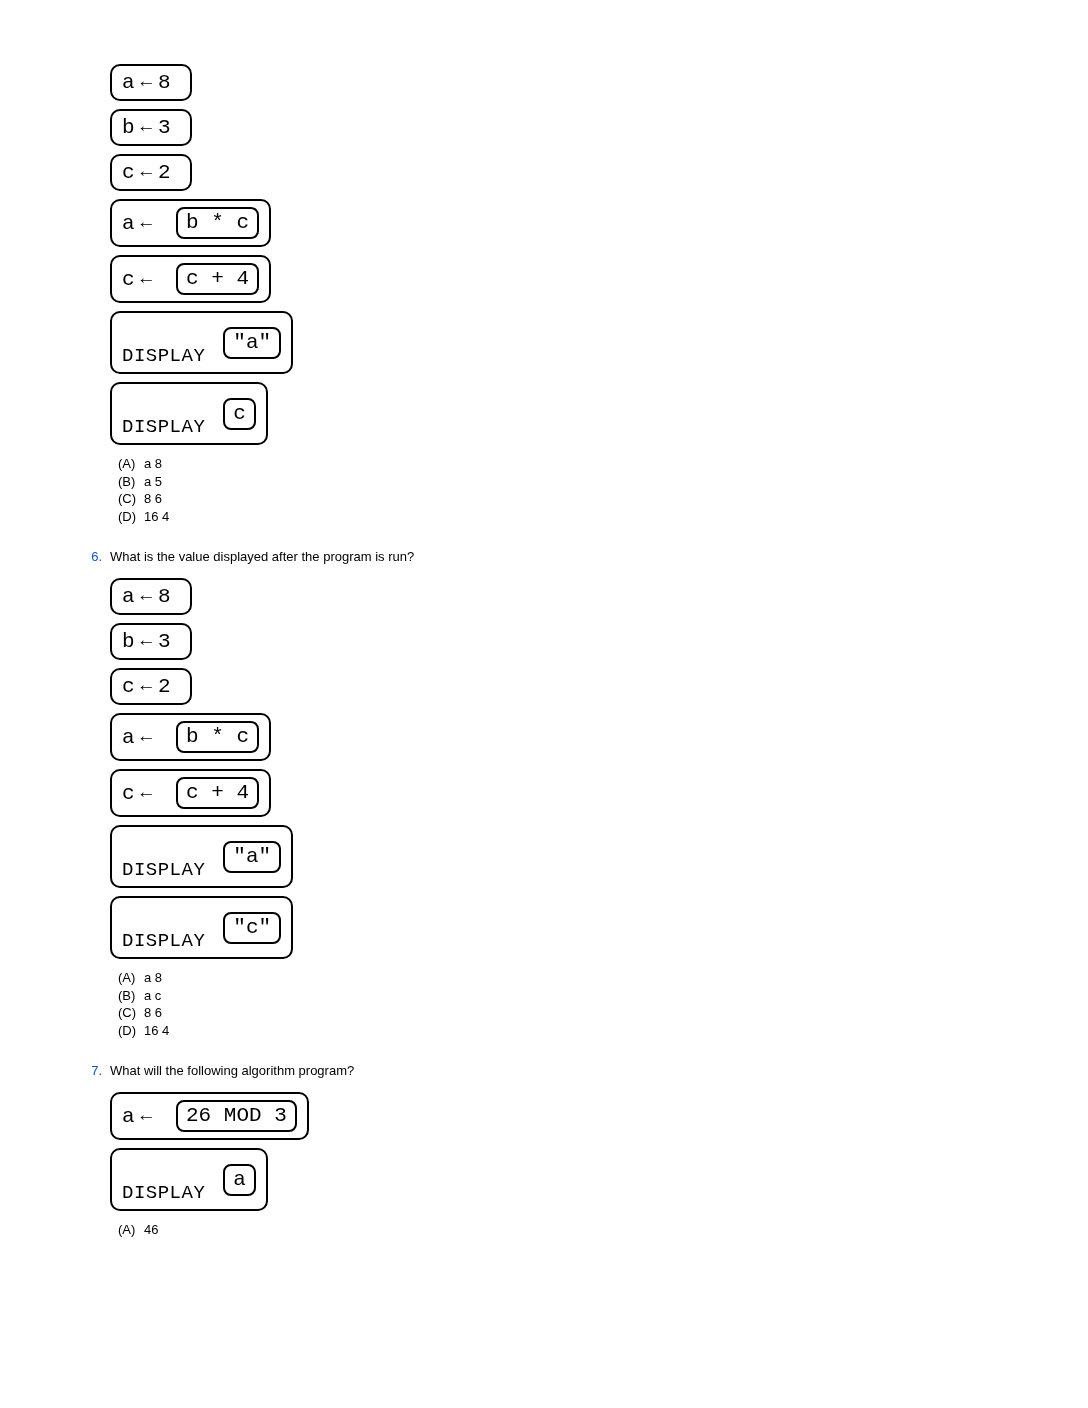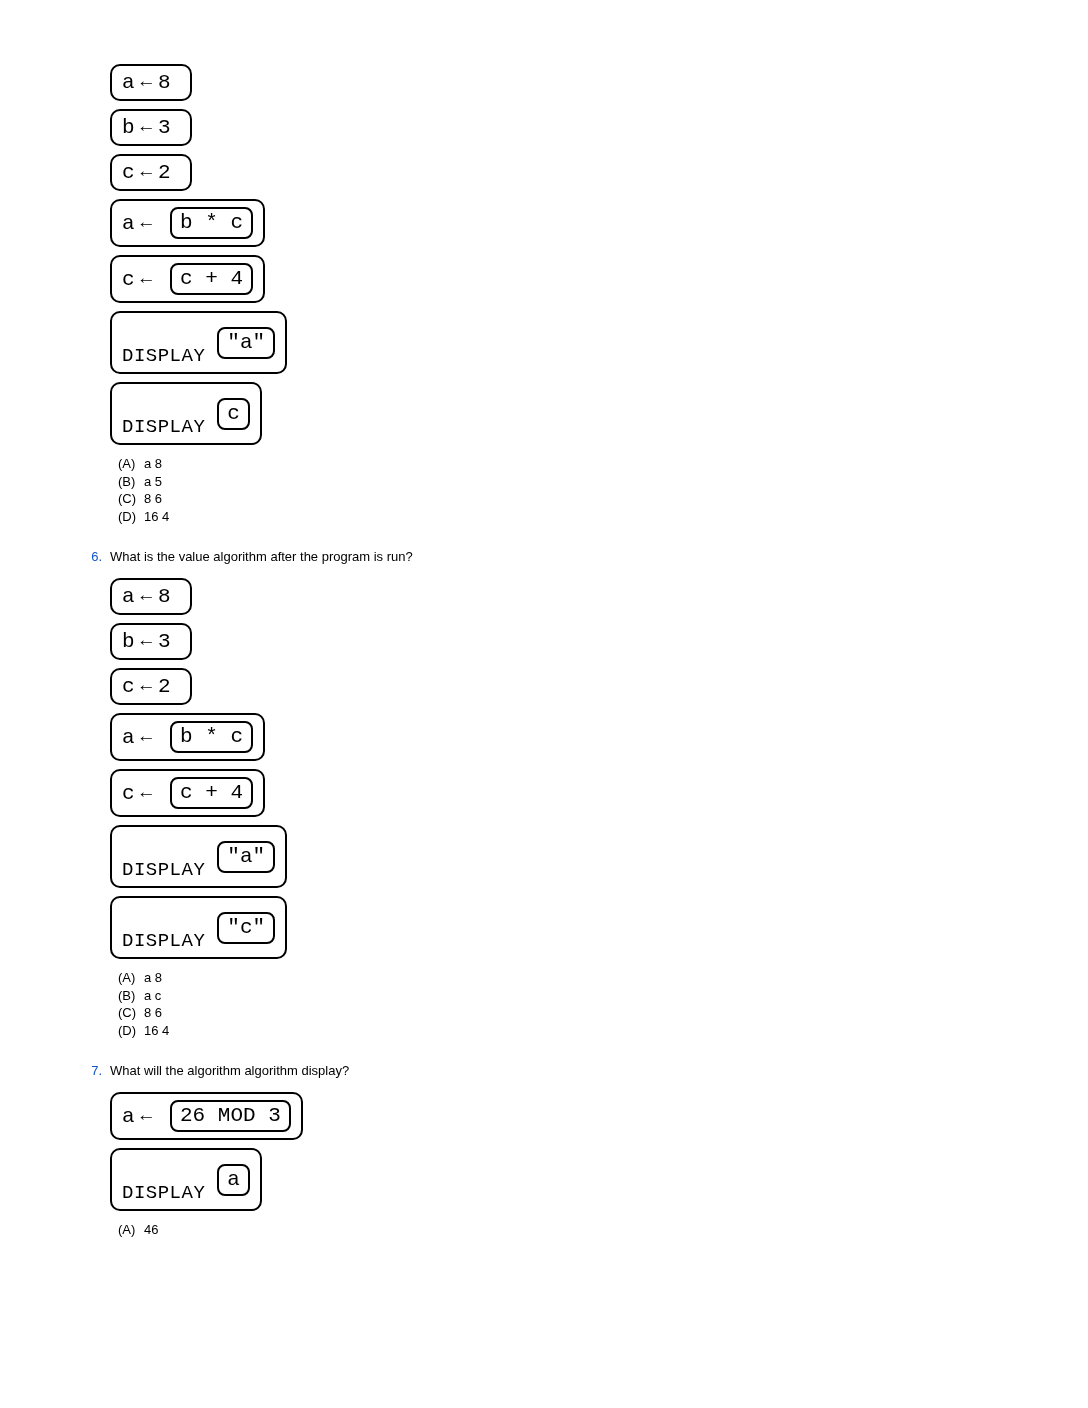--- a/index.html
+++ b/index.html
@@ -66,21 +66,21 @@
   }
   .outer-box.simple {
     min-width: 58px;
   }
   .inner-box {
     border: 2px solid #000;
     border-radius: 8px;
     padding: 3px 8px 4px 8px;
     display: inline-flex;
     align-items: center;
-    margin-left: 12px;
+    margin-left: 18px;
     font-family: "Courier New", Courier, monospace;
     font-size: 21px;
     line-height: 1;
     background: #fff;
   }
   .arrow {
     margin: 0 6px 0 6px;
     font-size: 19px;
   }
   .disp-label {
@@ -188,21 +188,21 @@
         </div>
 
       </div>
     </div>
   </div>
 
   <div class="q-block">
     <div class="q-row">
       <div class="q-num">6.</div>
       <div class="q-body">
-        <div class="q-text">What is the value algorithm after the program is run?</div>
+        <div class="q-text">What is the value displayed after the program is run?</div>
 
         <div class="stack">
           <div>
             <div class="outer-box simple">
               <span class="mono">a</span>
               <span class="arrow">←</span>
               <span class="mono">8</span>
             </div>
           </div>
           <div>
@@ -275,21 +275,21 @@
         </div>
 
       </div>
     </div>
   </div>
 
   <div class="q-block">
     <div class="q-row">
       <div class="q-num">7.</div>
       <div class="q-body">
-        <div class="q-text">What will the algorithm algorithm display?</div>
+        <div class="q-text">What will the following algorithm program?</div>
 
         <div class="stack">
           <div>
             <div class="outer-box">
               <span class="mono">a</span>
               <span class="arrow">←</span>
               <span class="inner-box">
                 <span class="mono">26 MOD 3</span>
               </span>
             </div>

